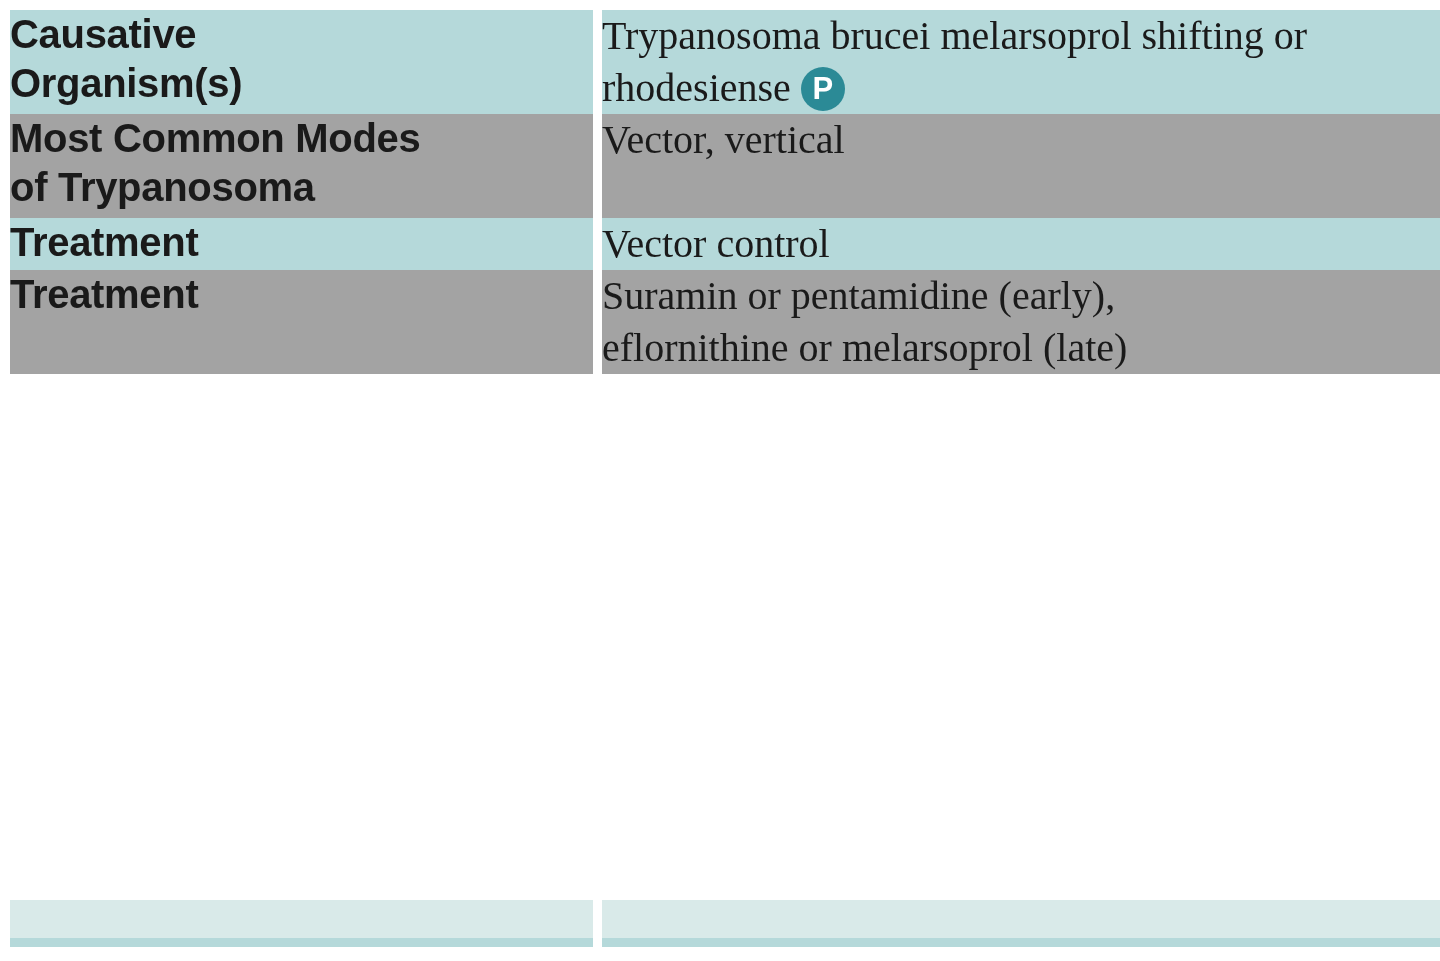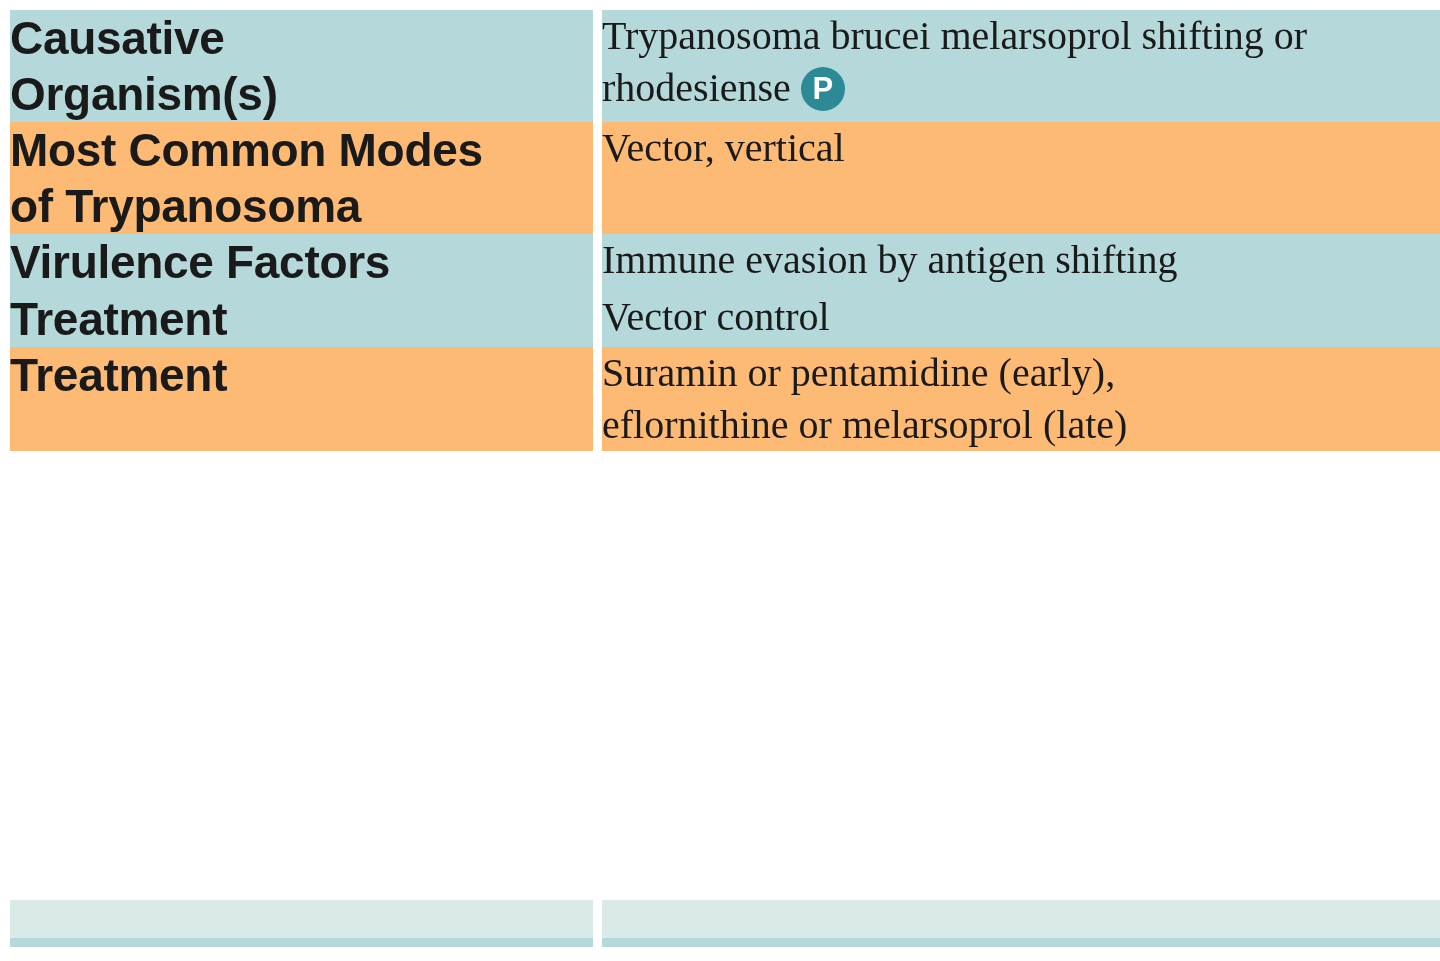--- a/index.html
+++ b/index.html
@@ -40,21 +40,21 @@
   
   .cell {
     box-sizing: border-box;
   }
 
   .label-cell {
     width: 583px;
     padding: 22px 18px 22px 24px;
     font-family: "Liberation Sans", sans-serif;
     font-weight: bold;
-    font-size: 46px;
+    font-size: 40px;
     line-height: 1.22;
     color: #1a1a1a;
     letter-spacing: -0.3px;
   }
 
   .gap-cell {
     width: 9px;
     background: #ffffff !important;
     padding: 0;
   }
@@ -65,21 +65,21 @@
     font-size: 40px;
     line-height: 1.30;
     color: #1a1a1a;
   }
 
   
   .row-dark .label-cell,
   .row-dark .value-cell { background: #b5d9da; }
 
   .row-light .label-cell,
-  .row-light .value-cell { background: #fdba74; }
+  .row-light .value-cell { background: #a3a3a3; }
 
   .italic { }
 
   .badge-p {
     display: inline-block;
     width: 44px;
     height: 44px;
     border-radius: 50%;
     background: #2b8a96;
     color: #ffffff;
@@ -151,29 +151,20 @@
           <div>Most Common Modes</div>
           <div>of Trypanosoma</div>
         </td>
         <td class="gap-cell"></td>
         <td class="cell value-cell">
           <div>Vector, vertical</div>
           <div>&nbsp;</div>
         </td>
       </tr>
 
-      <tr class="row-dark">
-        <td class="cell label-cell">
-          <div>Virulence Factors</div>
-        </td>
-        <td class="gap-cell"></td>
-        <td class="cell value-cell">
-          <div>Immune evasion by antigen shifting</div>
-        </td>
-      </tr>
 
 
       <tr class="row-dark">
         <td class="cell label-cell">
           <div>Treatment</div>
         </td>
         <td class="gap-cell"></td>
         <td class="cell value-cell">
           <div>Vector control</div>
         </td>

